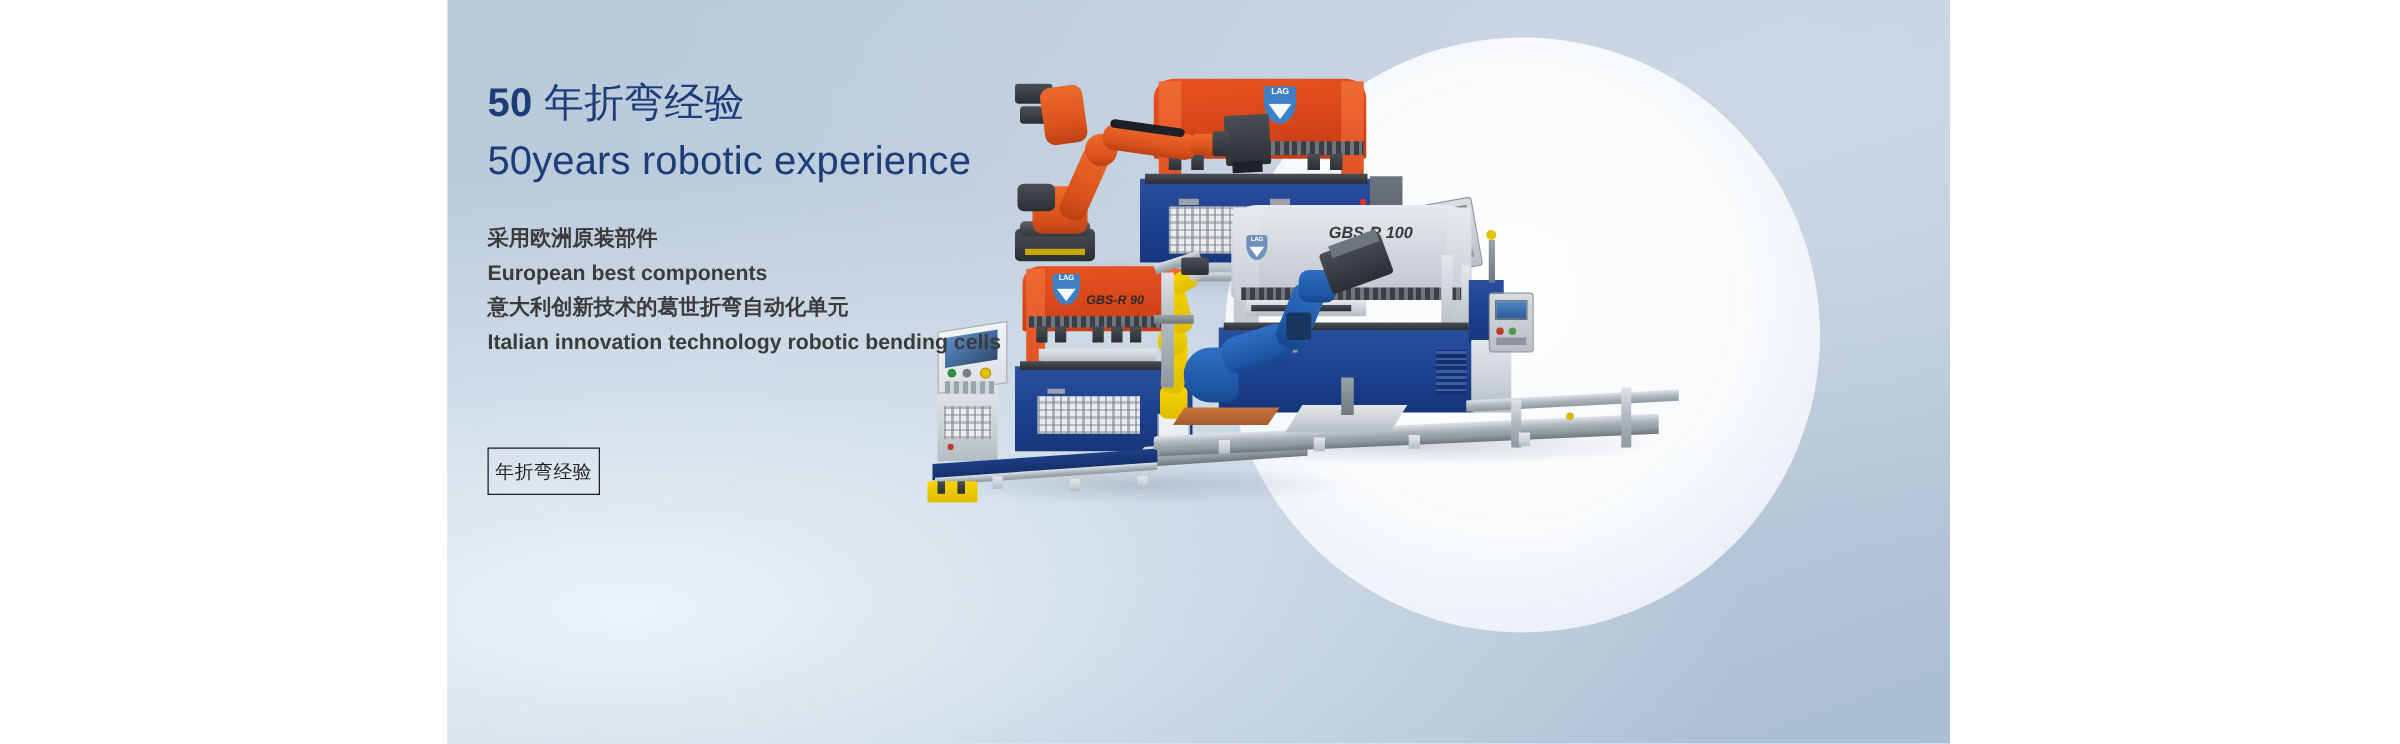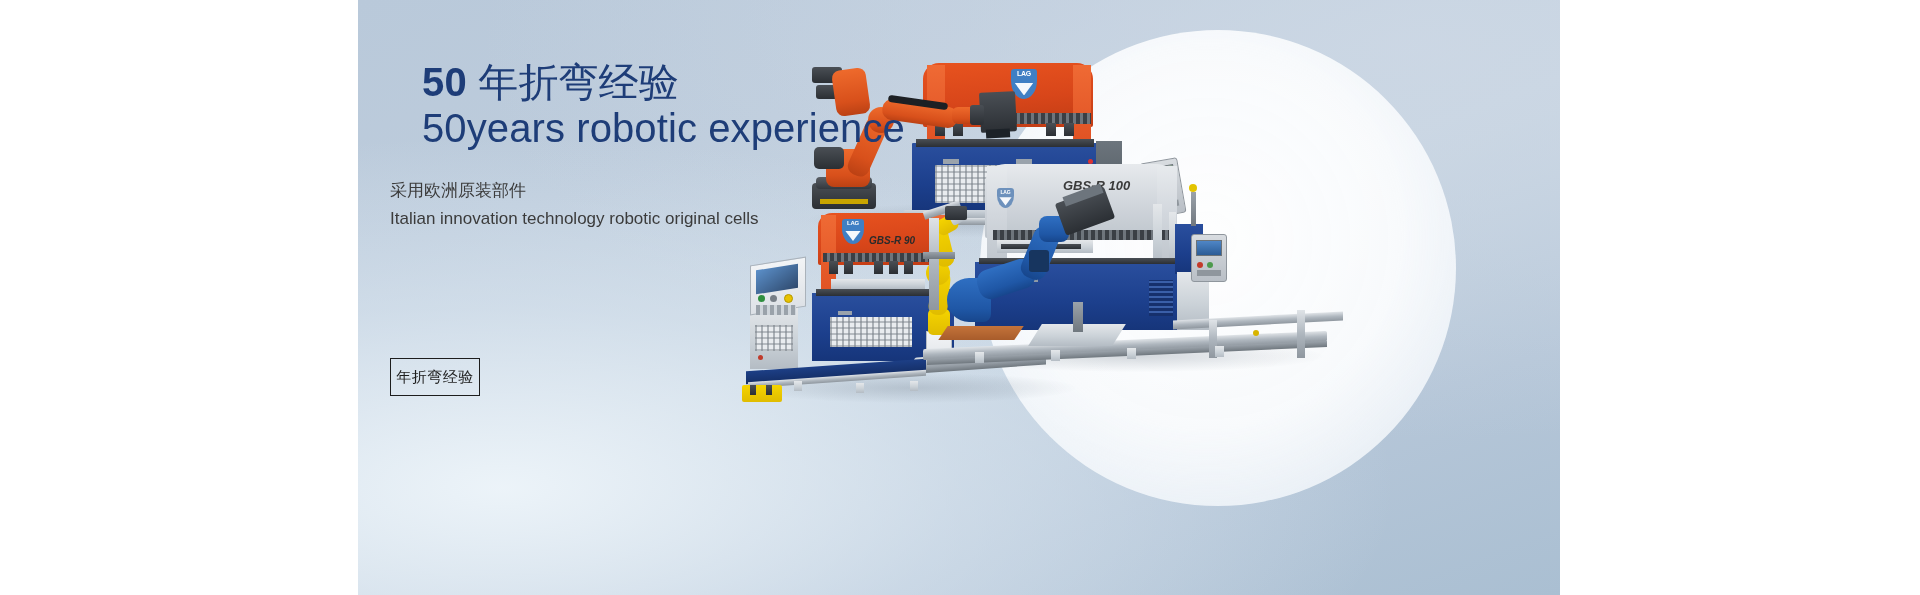--- a/index.html
+++ b/index.html
@@ -54,40 +54,39 @@
   
   #text-block {
     position: absolute;
     left: 32px;      
     top: 60px;
     width: 560px;
   }
 
   .headline {
     color: #1e3d78;
-    font-size: 40px;
+    font-size: 32px;
     line-height: 45.5px;
     font-weight: 400;
     letter-spacing: 0.1px;
     white-space: nowrap;
-    margin-left: 32px;
   }
   .headline .num {
     font-weight: 700;
     letter-spacing: 0.3px;
   }
 
   #subtext {
     margin-top: 26px;
   }
   .subline {
     color: #3b3b3b;
     font-size: 17px;
     line-height: 27.5px;
-    font-weight: 400;
+    font-weight: 700;
     white-space: nowrap;
   }
 
   
   #cta-button {
     position: absolute;
     left: 32px;
     top: 358px;
     width: 90px;
     height: 38px;
@@ -407,20 +406,22 @@
 
     <div id="text-block">
 
       <div class="headline">
         <span class="num">50</span><span> 年折弯经验</span>
       </div>
       <div class="headline">50years robotic experience</div>
 
       <div id="subtext">
         <div class="subline">采用欧洲原装部件</div>
-        <div class="subline">Italian innovation technology robotic original cells</div>
+        <div class="subline">European best components</div>
+        <div class="subline">意大利创新技术的葛世折弯自动化单元</div>
+        <div class="subline">Italian innovation technology robotic bending cells</div>
       </div>
     </div>
 
     <div id="cta-button">年折弯经验</div>
 
   </div>
 </div>
 
 </body></html>

